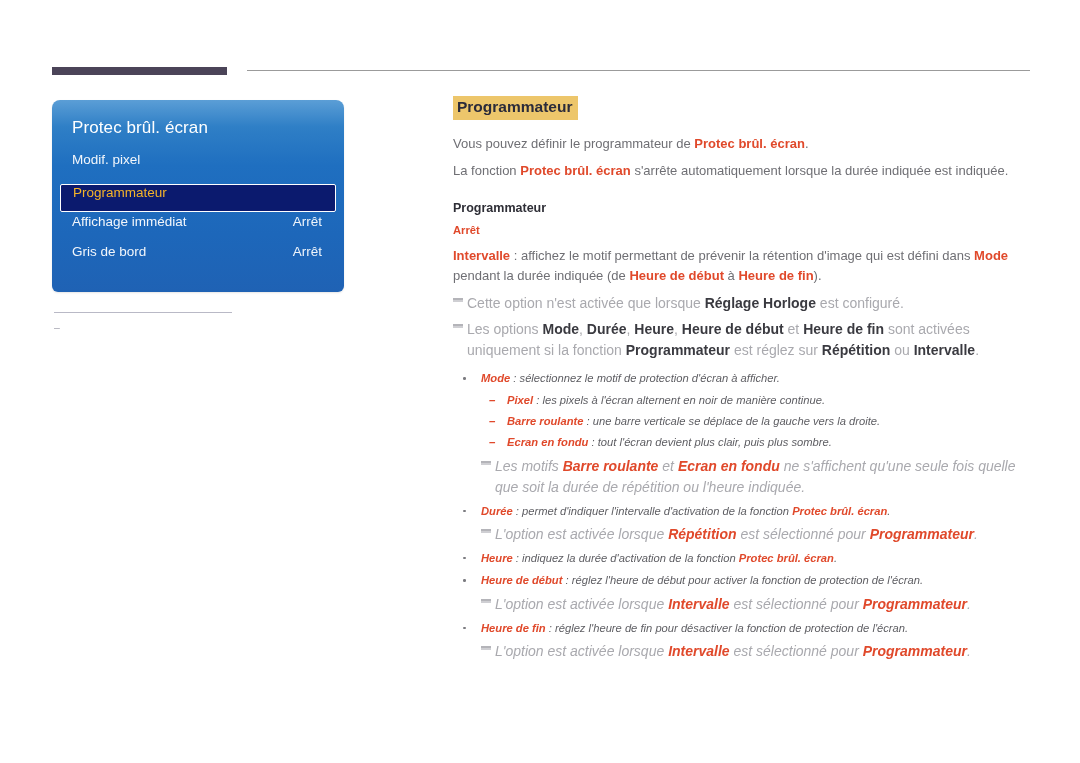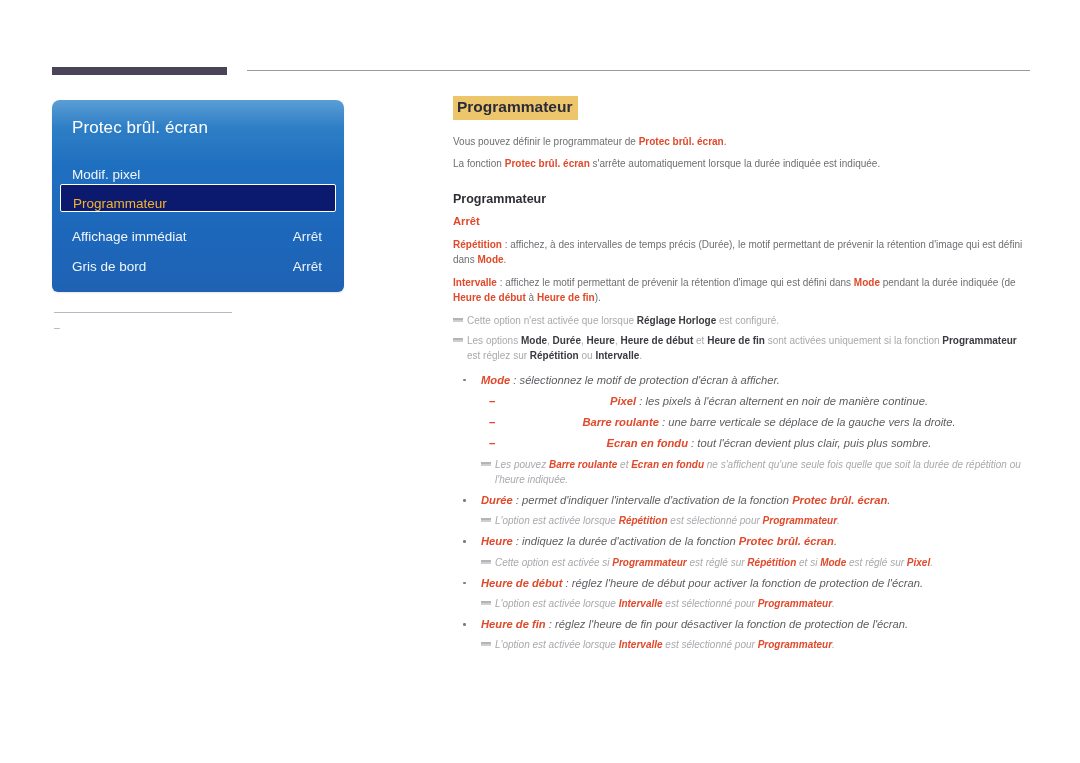--- a/index.html
+++ b/index.html
@@ -38,21 +38,21 @@
   }
   .osd-title {
     color: #ffffff;
     font-size: 17px;
     font-weight: 400;
     padding: 4px 0 14px 20px;
     letter-spacing: .1px;
   }
   .osd-row {
     position: relative;
-    display: flex; align-items: flex-end; justify-content: space-between;
+    display: flex; align-items: flex-start; justify-content: space-between;
     height: 30px;
     margin: 0 0 0 0;
     padding: 0 22px 0 20px;
     color: #f2f6fb;
     font-size: 13.5px;
   }
   .osd-row .val { color: #eef4fb; font-size: 13.5px; }
   .osd-row.selected {
     margin: 2px 8px 2px 8px;
     padding-left: 12px; padding-right: 14px;
@@ -82,21 +82,21 @@
     color: #2b2b3a;
     font-size: 15.5px;
     font-weight: 700;
     padding: 2px 6px 3px 4px;
     line-height: 1.22;
     margin-bottom: 14px;
   }
 
   .para {
     color: #6f6f74;
-    font-size: 10px;
+    font-size: 13px;
     line-height: 1.55;
     margin: 0 0 7px 0;
   }
 
   .sec-head {
     color: #2e2e36;
     font-size: 12.5px;
     font-weight: 700;
     margin: 20px 0 9px 0;
   }
@@ -106,21 +106,21 @@
     font-weight: 700;
     margin: 0 0 10px 0;
   }
 
   b.r  { color: #e0492b; font-weight: 700; }   
 
   
   .note {
     position: relative;
     color: #a9a9ae;
-    font-size: 10px;
+    font-size: 14px;
     line-height: 1.5;
     margin: 5px 0 5px 0;
     padding-left: 14px;
   }
   .note::before {
     content: "";
     position: absolute; left: 0; top: 5px;
     width: 10px; height: 2px;
     background: #b4b4b9;
     box-shadow: 0 2px 0 0 #cfcfd3;
@@ -137,21 +137,21 @@
     font-size: 11.2px;
     line-height: 1.55;
     margin: 0 0 5px 0;
   }
   ul.bul > li::before {
     content: "";
     position: absolute; left: 10px; top: 7px;
     width: 2.5px; height: 2.5px; border-radius: 50%;
     background: #7b7b80;
   }
-  ul.dash { list-style: none; margin: 4px 0 4px 0; padding: 0; text-align: center; }
+  ul.dash { list-style: none; margin: 4px 0 4px 0; padding: 0; }
   ul.dash > li {
     position: relative;
     padding-left: 26px;
     color: #5d5d62;
     font-size: 11.2px;
     line-height: 1.6;
     margin: 0 0 3px 0;
   }
   ul.dash > li::before {
     content: "–";
@@ -207,50 +207,48 @@
 
     <div class="doc-title">Programmateur</div>
 
     <p class="para"><span>Vous pouvez définir le programmateur de </span><b class="r">Protec brûl. écran</b><span>.</span></p>
 
     <p class="para"><span>La fonction </span><b class="r">Protec brûl. écran</b><span> s'arrête automatiquement lorsque la durée indiquée est indiquée.</span></p>
 
     <div class="sec-head">Programmateur</div>
     <div class="sub-head">Arrêt</div>
 
-    <p class="para"><b class="r">Répétition</b><span> : affichez, à des intervalles de temps précis (Durée), le motif permettant de prévenir la rétention d'image qui est défini dans </span><b class="r">Mode</b><span>.</span></p>
 
     <p class="para"><b class="r">Intervalle</b><span> : affichez le motif permettant de prévenir la rétention d'image qui est défini dans </span><b class="r">Mode</b><span> pendant la durée indiquée (de </span><b class="r">Heure de début</b><span> à </span><b class="r">Heure de fin</b><span>).</span></p>
 
     <p class="note"><span>Cette option n'est activée que lorsque </span><b>Réglage Horloge</b><span> est configuré.</span></p>
 
     <p class="note"><span>Les options </span><b>Mode</b><span>, </span><b>Durée</b><span>, </span><b>Heure</b><span>, </span><b>Heure de début</b><span> et </span><b>Heure de fin</b><span> sont activées uniquement si la fonction </span><b>Programmateur</b><span> est réglez sur </span><b>Répétition</b><span> ou </span><b>Intervalle</b><span>.</span></p>
 
     <ul class="bul">
 
       <li>
         <b class="r">Mode</b><span> : sélectionnez le motif de protection d'écran à afficher.</span>
 
         <ul class="dash">
           <li><b class="r">Pixel</b><span> : les pixels à l'écran alternent en noir de manière continue.</span></li>
           <li><b class="r">Barre roulante</b><span> : une barre verticale se déplace de la gauche vers la droite.</span></li>
           <li><b class="r">Ecran en fondu</b><span> : tout l'écran devient plus clair, puis plus sombre.</span></li>
         </ul>
 
-        <p class="note nest"><span>Les pouvez </span><b class="r">Barre roulante</b><span> et </span><b class="r">Ecran en fondu</b><span> ne s'affichent qu'une seule fois quelle que soit la durée de répétition ou l'heure indiquée.</span></p>
+        <p class="note nest"><span>Les motifs </span><b class="r">Barre roulante</b><span> et </span><b class="r">Ecran en fondu</b><span> ne s'affichent qu'une seule fois quelle que soit la durée de répétition ou l'heure indiquée.</span></p>
       </li>
 
       <li>
         <b class="r">Durée</b><span> : permet d'indiquer l'intervalle d'activation de la fonction </span><b class="r">Protec brûl. écran</b><span>.</span>
         <p class="note"><span>L'option est activée lorsque </span><b class="r">Répétition</b><span> est sélectionné pour </span><b class="r">Programmateur</b><span>.</span></p>
       </li>
 
       <li>
         <b class="r">Heure</b><span> : indiquez la durée d'activation de la fonction </span><b class="r">Protec brûl. écran</b><span>.</span>
-        <p class="note"><span>Cette option est activée si </span><b class="r">Programmateur</b><span> est réglé sur </span><b class="r">Répétition</b><span> et si </span><b class="r">Mode</b><span> est réglé sur </span><b class="r">Pixel</b><span>.</span></p>
       </li>
 
       <li>
         <b class="r">Heure de début</b><span> : réglez l'heure de début pour activer la fonction de protection de l'écran.</span>
         <p class="note"><span>L'option est activée lorsque </span><b class="r">Intervalle</b><span> est sélectionné pour </span><b class="r">Programmateur</b><span>.</span></p>
       </li>
 
       <li>
         <b class="r">Heure de fin</b><span> : réglez l'heure de fin pour désactiver la fonction de protection de l'écran.</span>
         <p class="note"><span>L'option est activée lorsque </span><b class="r">Intervalle</b><span> est sélectionné pour </span><b class="r">Programmateur</b><span>.</span></p>

